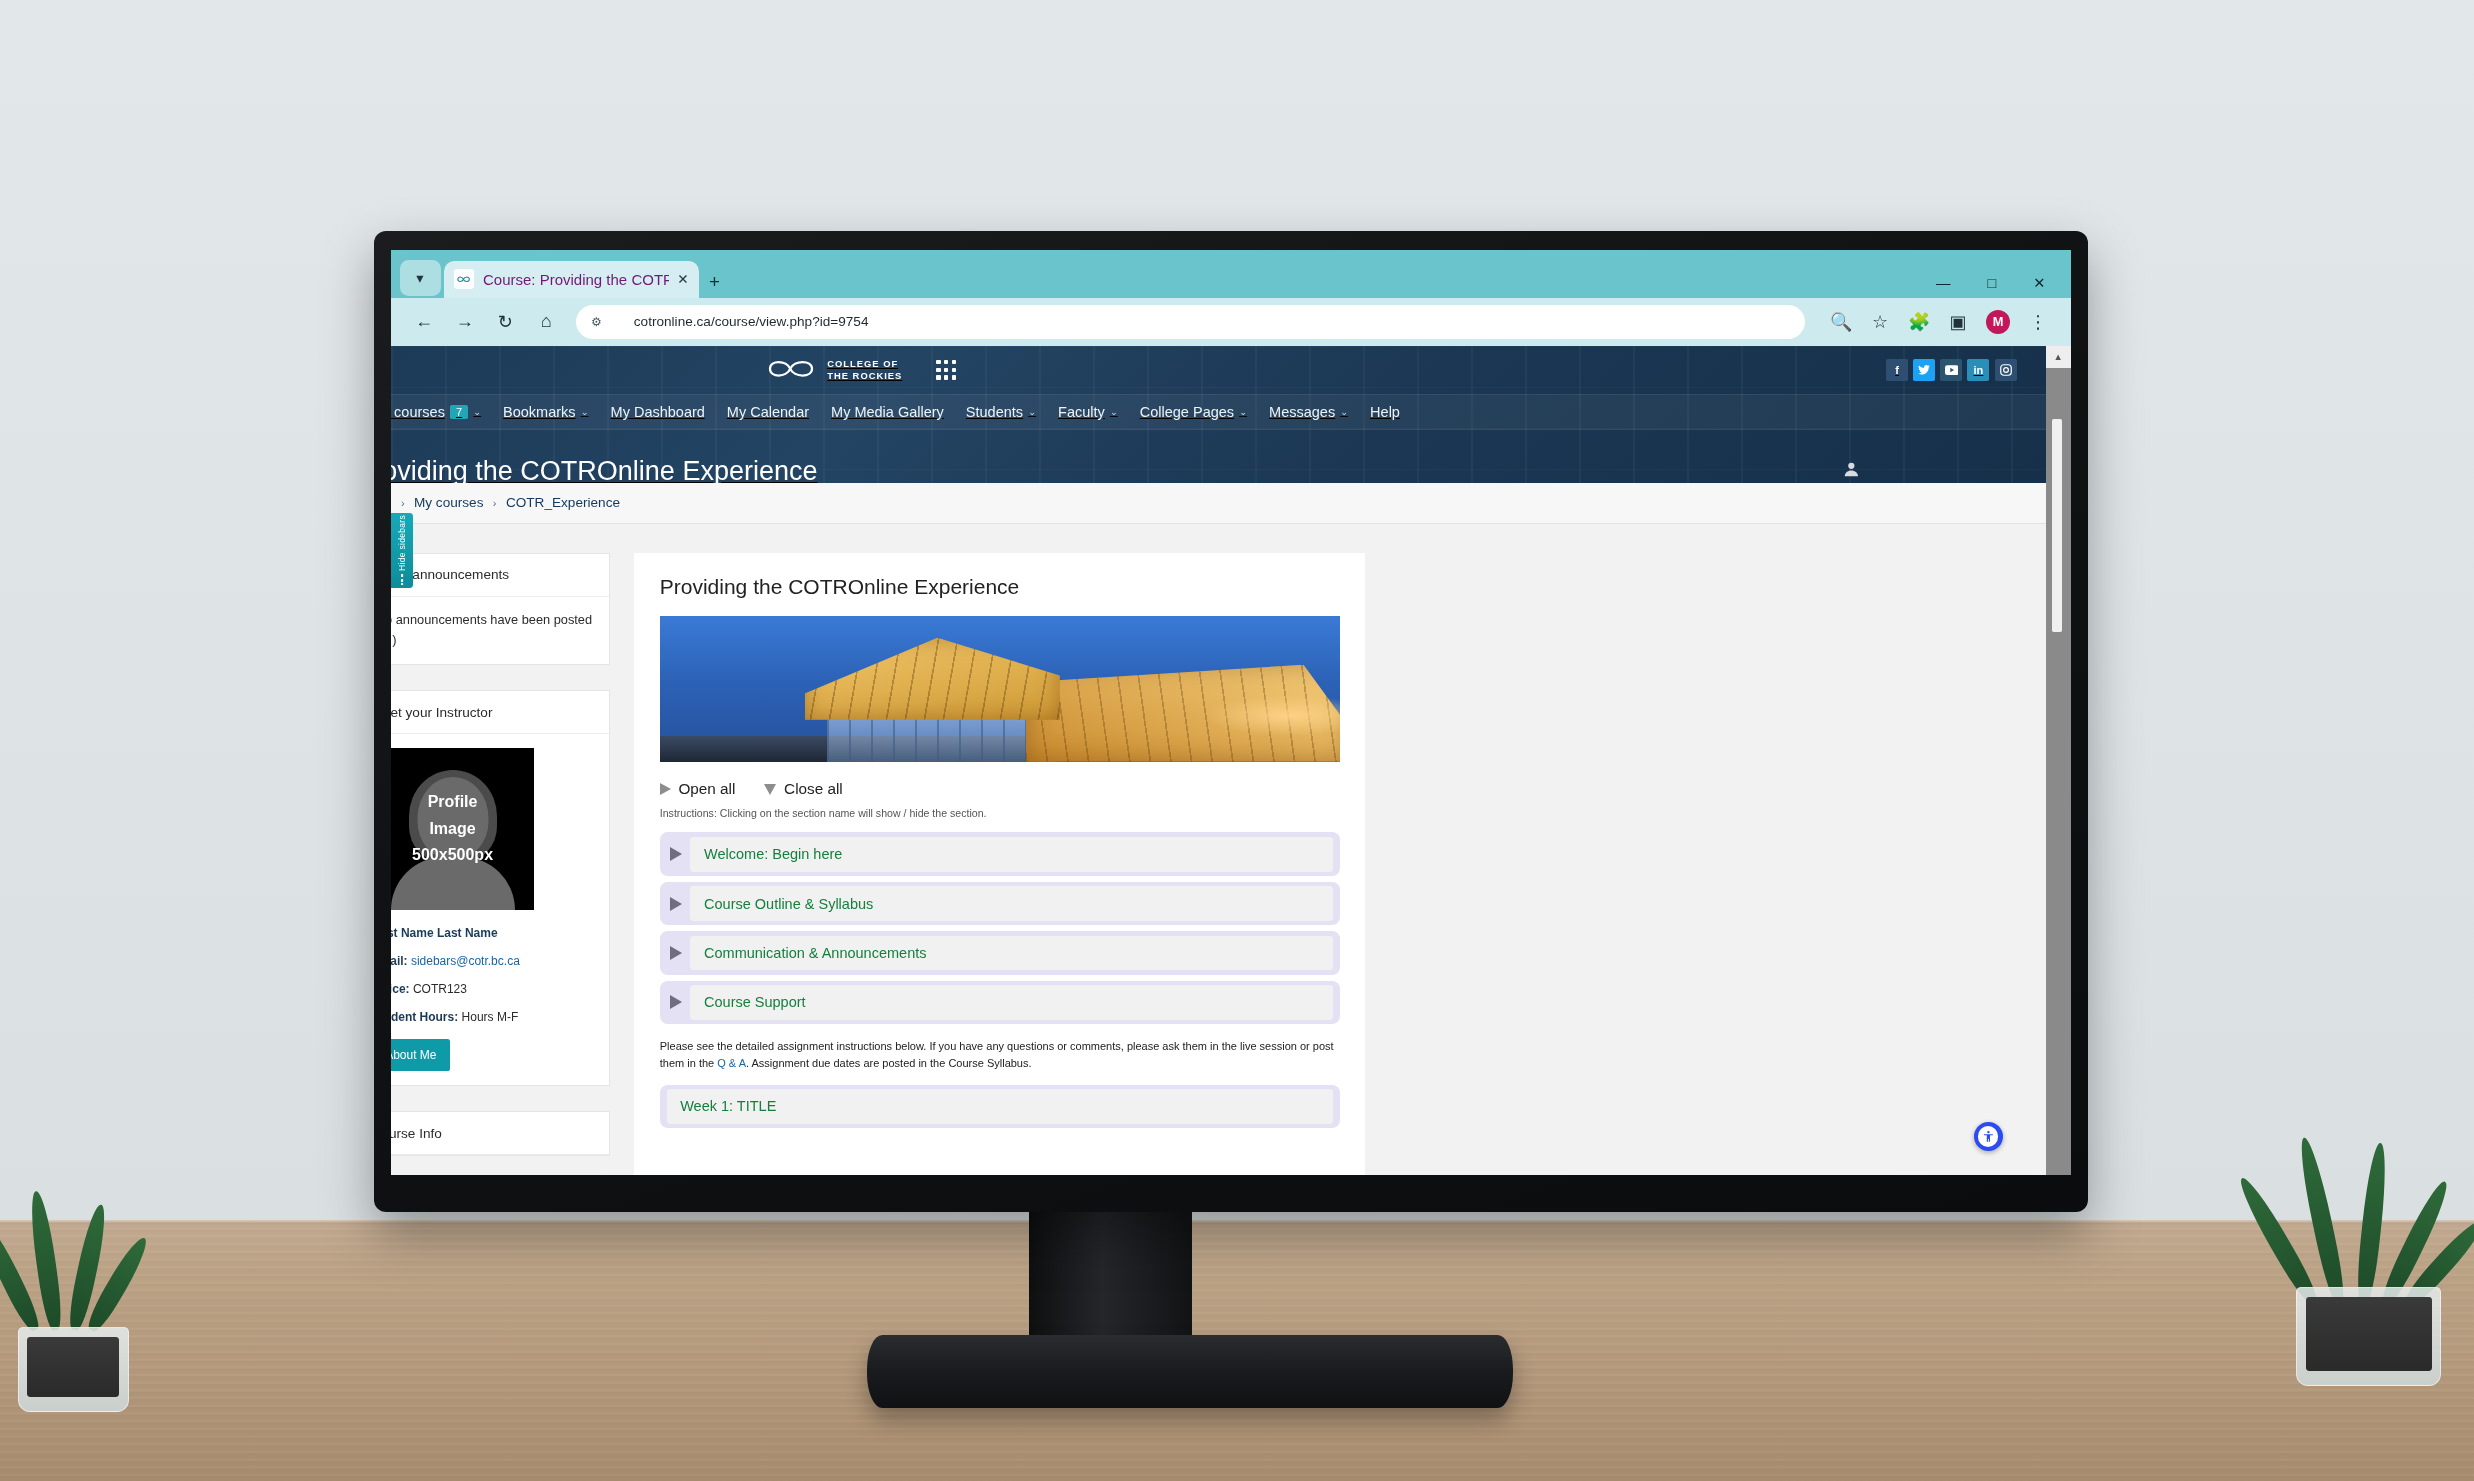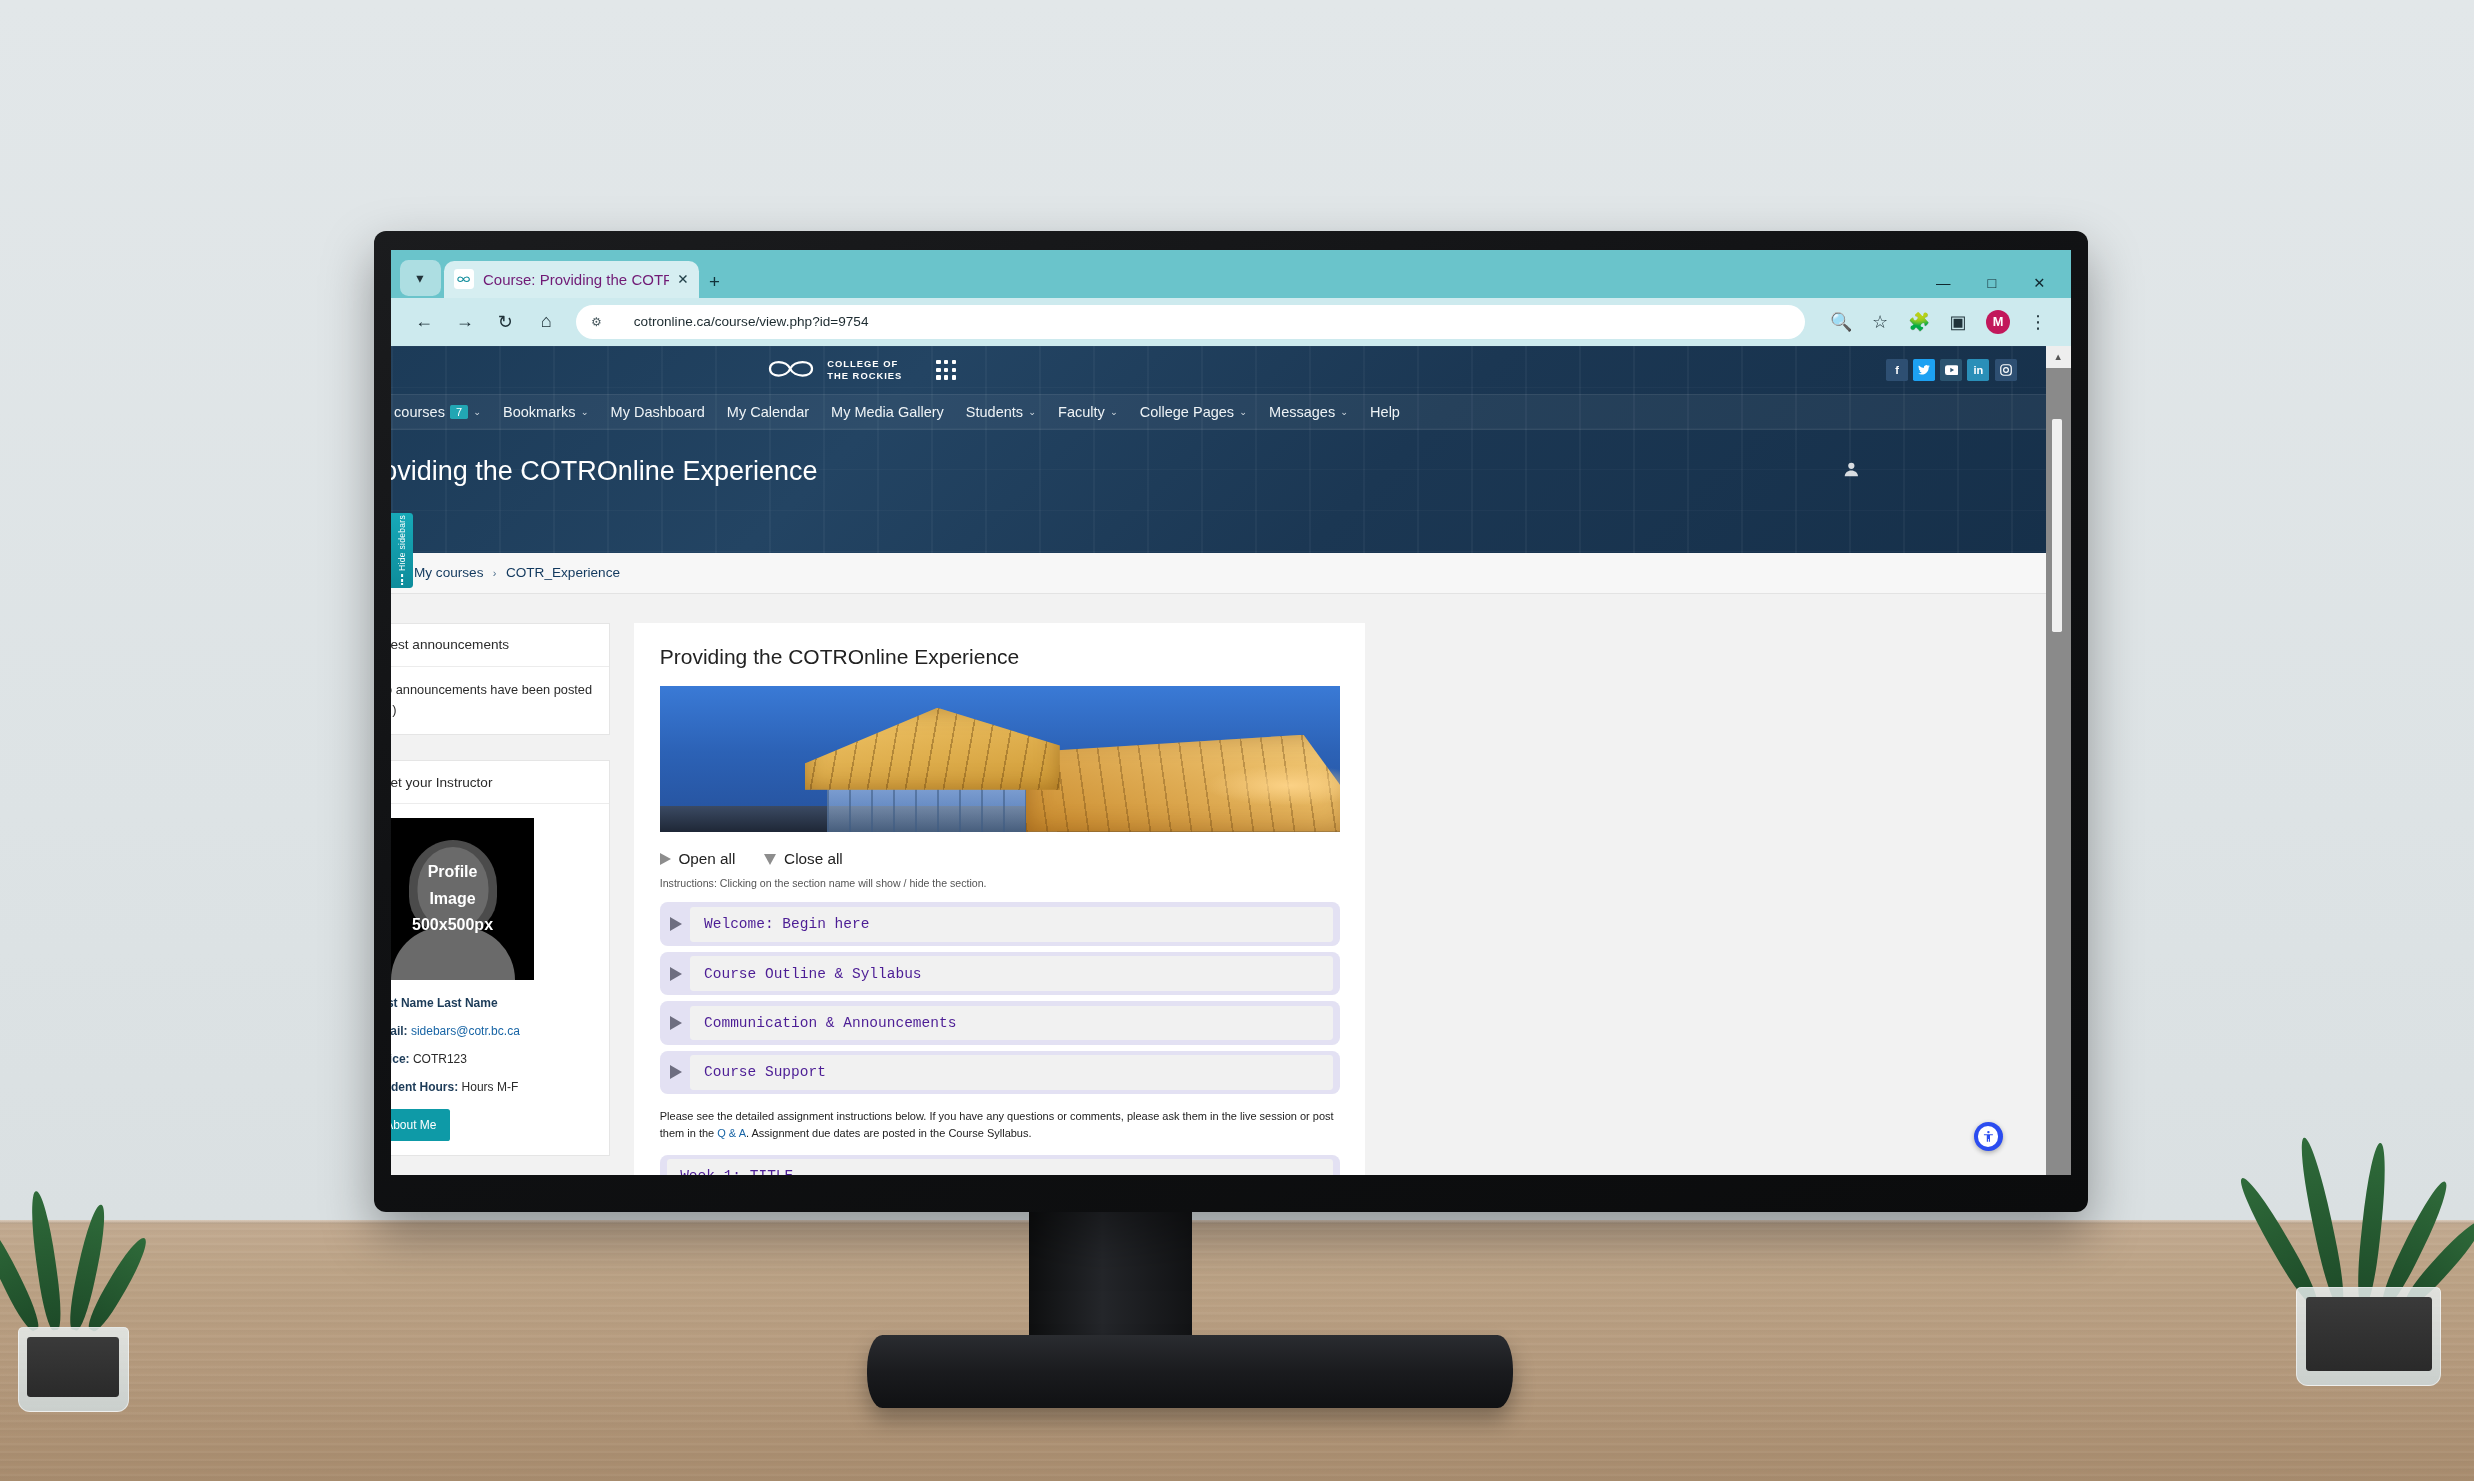--- a/index.html
+++ b/index.html
@@ -142,22 +142,23 @@
     font-size:12.8px;display:flex;align-items:center;justify-content:center;font-weight:bold;
   }
 
   
   .viewport { flex:1; position:relative; overflow:hidden; display:flex; }
   .page { flex:1; position:relative; overflow:hidden; background:#f2f2f2; }
 
   .site-header {
     position:relative;
     background: linear-gradient(135deg,#1c3b58 0%, #234463 30%, #1b3753 60%, #16304a 100%);
-    height: 207px;
+    height: 137px;
     overflow:hidden;
+    text-decoration:underline;
   }
   .header-bg-lines {
     position:absolute; inset:0;
     background:
       repeating-linear-gradient(90deg, rgba(255,255,255,.045) 0 1.7px, rgba(255,255,255,0) 1.7px 54px),
       repeating-linear-gradient(180deg, rgba(255,255,255,.03) 0 0.9px, rgba(255,255,255,0) 0.9px 41px);
     opacity:.9;
   }
   .header-top { position:relative; height:48px; display:flex; align-items:center; padding:0 29px; }
   .logo-wrap { display:flex; align-items:center; gap:12px; margin-left:calc(50% - 451px); }
@@ -298,21 +299,21 @@
   .tri-down { width:0;height:0;border-top:11px solid #8d8d8d;border-left:6.8px solid transparent;border-right:6.8px solid transparent; }
   .instructions { font-size:10.6px; color:#555; margin-bottom:13.6px; }
 
   .section-item {
     background:#e3e1f3; border-radius:7.7px; padding:4.3px 6.8px; margin-bottom:6px;
     display:flex; align-items:center; gap:8.5px;
   }
   .section-tri { width:0;height:0;border-left:12px solid #6e6e80;border-top:7.7px solid transparent;border-bottom:7.7px solid transparent; flex:none; margin-left:3.4px;}
   .section-name {
     flex:1; background:#f1f1f1; border-radius:3.4px; padding:9.4px 13.6px;
-    font-size:14.5px; color:#4c1d95;font-family:Liberation Mono, monospace;
+    font-size:14.5px; color:#15803d;
   }
 
   .assign-note { font-size:11px; color:#222; line-height:1.6; margin:13.6px 0 12px; }
   .assign-note a { color:#1764a5; text-decoration:none; }
 
   
   .hide-tab {
     position:absolute; left:0; top:167px; width:22px; height:75px;
     background: linear-gradient(180deg,#17a9b8,#0e8c9b);
     border-radius:0 3.4px 3.4px 0;

